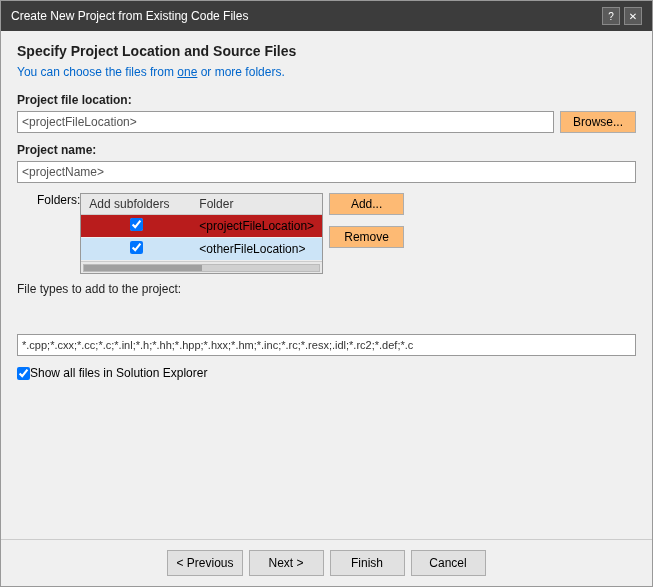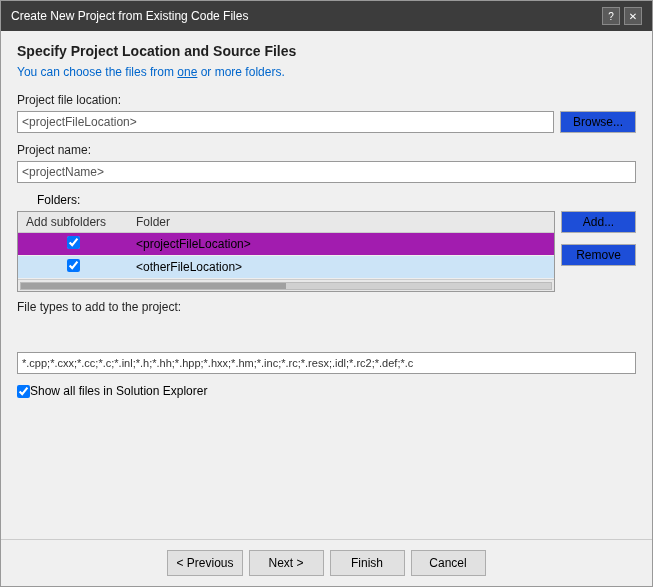--- a/index.html
+++ b/index.html
@@ -59,21 +59,21 @@
       color: #1f1f1f;
       margin-bottom: 6px;
     }
     .page-subtitle {
       color: #0066cc;
       font-size: 12px;
       margin-bottom: 14px;
     }
     .field-label {
       font-size: 12px;
-      font-weight: normal;
+      font-weight: bold;
       margin-bottom: 4px;
       color: #1f1f1f;
     }
     .input-row {
       display: flex;
       gap: 6px;
       margin-bottom: 10px;
       align-items: center;
     }
     .text-input {
@@ -81,51 +81,50 @@
       height: 22px;
       border: 1px solid #999;
       background: #fff;
       padding: 2px 4px;
       font-size: 12px;
       color: #555;
     }
     .browse-btn, .add-btn, .remove-btn {
       height: 22px;
       padding: 0 12px;
-      background: #1d4ed8;
+      background: #fdba74;
       border: 1px solid #adadad;
       font-size: 12px;
       cursor: pointer;
       white-space: nowrap;
     }
     .checkbox-row {
       display: flex;
       align-items: center;
       gap: 6px;
       margin-bottom: 8px;
     }
     .checkbox-row input[type=checkbox] { width: 13px; height: 13px; }
     .folders-section {
       display: flex;
-      flex-direction: column;
       margin-bottom: 8px;
     }
     .folders-label {
       font-size: 12px;
       margin-bottom: 4px;
       margin-left: 20px;
     }
     .folders-container {
       display: flex;
       gap: 6px;
     }
     .folders-table-wrapper {
       flex: 1;
       border: 1px solid #999;
-      background: #a21caf;
+      background: #b91c1c;
       overflow: hidden;
     }
     .folders-table-scroll {
       overflow-x: auto;
       overflow-y: auto;
       max-height: 160px;
     }
     .folders-table {
       width: 100%;
       border-collapse: collapse;

